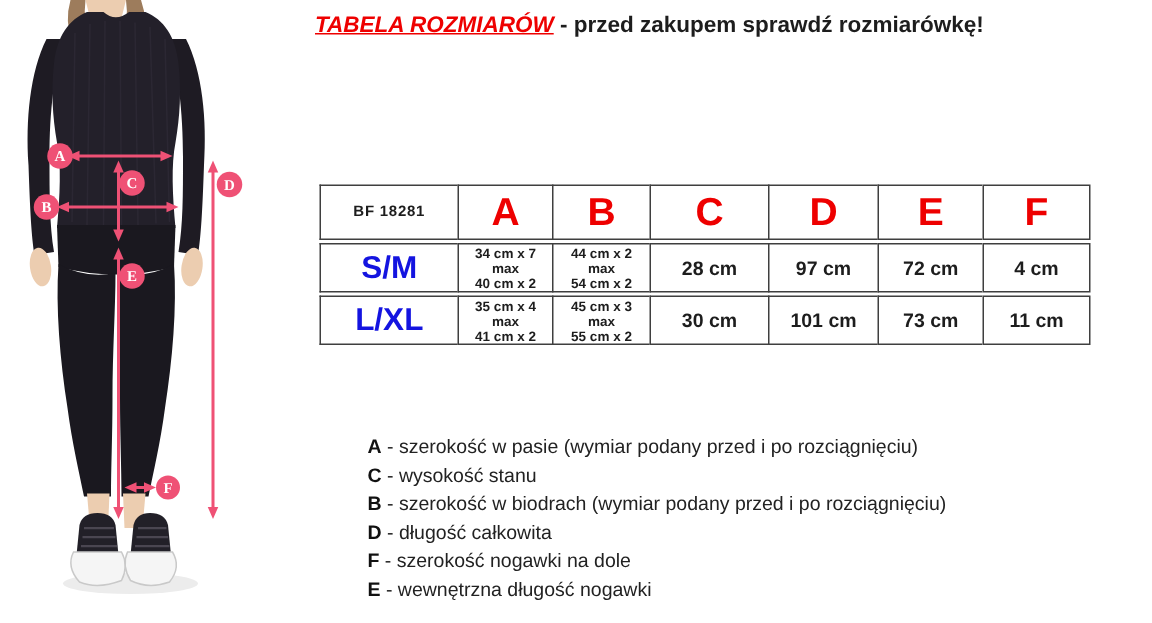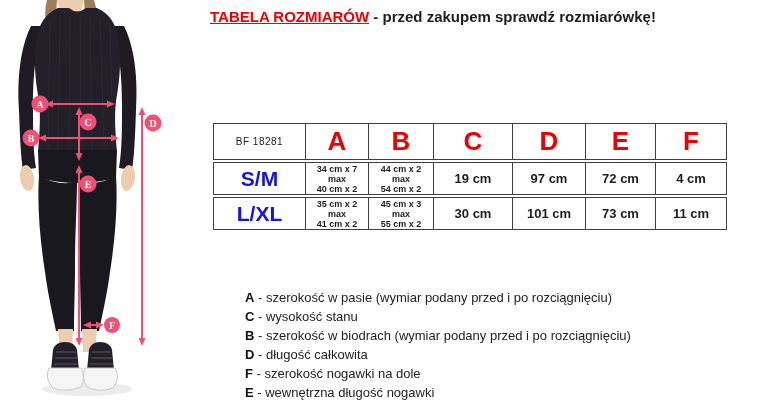--- a/index.html
+++ b/index.html
@@ -17,40 +17,40 @@
   }
   .stage{position:relative;width:768px;height:415px;background:#fff;}
 
   
   .figure{position:absolute;left:0;top:0;width:200px;height:415px;}
   .figure svg{display:block;}
 
   
   .header{position:absolute;left:210px;top:7px;width:550px;}
   .title-line{font-size:15px;font-weight:bold;line-height:20px;}
-  .title-red{color:var(--accent-red);text-decoration:underline;}
+  .title-red{color:var(--accent-red);text-decoration:underline;font-style:italic;}
   .title-rest{color:var(--text);}
   .header ul{margin:5px 0 0 0;padding-left:30px;}
   .header li{font-size:14px;font-weight:bold;line-height:17px;max-width:224px;margin-bottom:3px;}
 
   
   .size-table{
     position:absolute;left:213px;top:121px;
     border-collapse:separate;border-spacing:0 2px;table-layout:fixed;width:514px;
   }
   .size-table td{
     border-top:1px solid var(--table-border);
     border-bottom:1px solid var(--table-border);
     border-left:1px solid var(--table-border);
     text-align:center;vertical-align:middle;padding:0;background:#fff;
   }
   .size-table td:last-child{border-right:1px solid var(--table-border);}
   .size-table tr.head td{height:37px;}
   .size-table tr.body td{height:33px;margin-left:14px;}
-  .cell-code{font-size:10px;font-weight:normal;letter-spacing:0.5px;}
+  .cell-code{font-size:10px;font-weight:bold;letter-spacing:0.5px;}
   .cell-letter{font-size:26px;font-weight:bold;color:var(--accent-red);}
   .cell-size{font-size:21px;font-weight:bold;color:var(--size-blue);}
   .cell-small{font-size:9px;font-weight:bold;line-height:10px;}
   .cell-small span{display:block;}
   .cell-val{font-size:13px;font-weight:bold;}
 
   
   .legend{position:absolute;left:215px;top:288px;width:545px;margin-left:30px;}
   .legend-row{font-size:13px;line-height:19px;color:#222;}
   .legend-row b{font-weight:bold;color:#111;}
@@ -181,29 +181,29 @@
       <td class="cell-small">
         <span>34 cm x 7</span>
         <span>max</span>
         <span>40 cm x 2</span>
       </td>
       <td class="cell-small">
         <span>44 cm x 2</span>
         <span>max</span>
         <span>54 cm x 2</span>
       </td>
-      <td class="cell-val">19 cm</td>
+      <td class="cell-val">28 cm</td>
       <td class="cell-val">97 cm</td>
       <td class="cell-val">72 cm</td>
       <td class="cell-val">4 cm</td>
     </tr>
     <tr class="body">
       <td class="cell-size">L/XL</td>
       <td class="cell-small">
-        <span>35 cm x 2</span>
+        <span>35 cm x 4</span>
         <span>max</span>
         <span>41 cm x 2</span>
       </td>
       <td class="cell-small">
         <span>45 cm x 3</span>
         <span>max</span>
         <span>55 cm x 2</span>
       </td>
       <td class="cell-val">30 cm</td>
       <td class="cell-val">101 cm</td>

